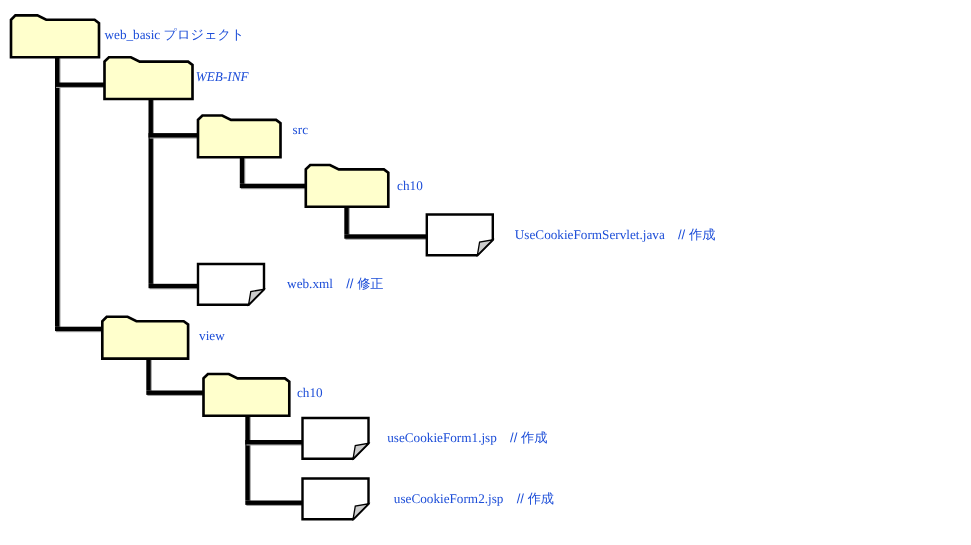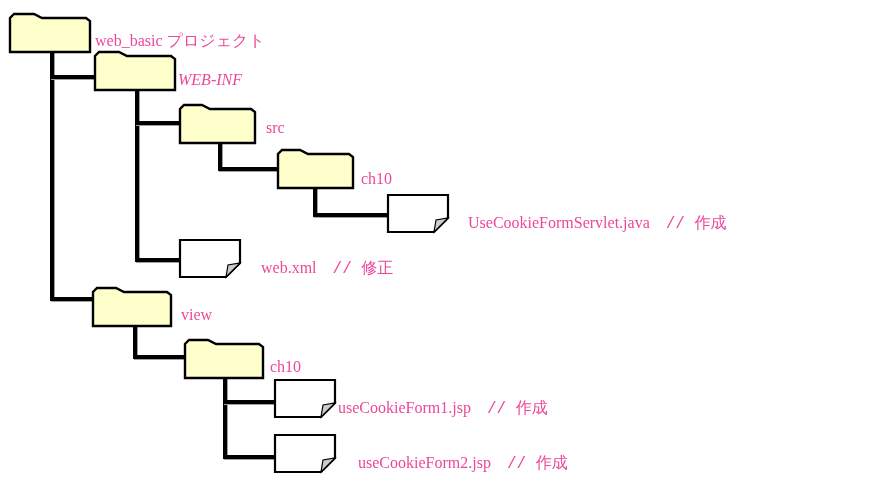--- a/index.html
+++ b/index.html
@@ -18,28 +18,27 @@
   #tree-canvas {
     position: absolute;
     left: 0;
     top: 0;
     width: 883px;
     height: 495px;
   }
   .node-label {
     position: absolute;
     font-family: "Liberation Serif", "DejaVu Serif", serif;
-    font-size: 16px;
+    font-size: 12px;
     line-height: 18px;
-    color: #ec4899;
+    color: #1d4ed8;
     white-space: pre;
-    margin-top: 10px;
   }
   .node-label .note {
-    font-family: Liberation Mono, monospace;
+    font-family: Liberation Sans, sans-serif;
   }
   svg { display: block; }
 </style>
 </head>
 <body>
 
 <svg id="tree-canvas" viewBox="0 0 883 495" xmlns="http://www.w3.org/2000/svg">
   <g id="connectors-layer">
       <g>
         <rect x="51" y="53" width="4" height="245" fill="#a0a0a0"></rect>
@@ -142,15 +141,15 @@
 
 <div id="labels-layer">
     <div class="node-label" style="left: 95px; top: 22px;"><span>web_basic プロジェクト</span></div>
     <div class="node-label" style="left: 178px; top: 61px; font-style: italic;"><span>WEB-INF</span></div>
     <div class="node-label" style="left: 266px; top: 109px;"><span>src</span></div>
     <div class="node-label" style="left: 361px; top: 160px;"><span>ch10</span></div>
     <div class="node-label" style="left: 468px; top: 204px;"><span>UseCookieFormServlet.java</span> <span class="note">// 作成</span></div>
     <div class="node-label" style="left: 261px; top: 249px;"><span>web.xml</span> <span class="note">// 修正</span></div>
     <div class="node-label" style="left: 181px; top: 296px; font-family: Liberation Serif, serif;"><span>view</span></div>
     <div class="node-label" style="left: 270px; top: 348px;"><span>ch10</span></div>
-    <div class="node-label" style="left: 338px; top: 389px;"><span>useCookieForm1.jsp</span> <span class="note">// 作成</span></div>
+    <div class="node-label" style="left: 352px; top: 389px;"><span>useCookieForm1.jsp</span> <span class="note">// 作成</span></div>
     <div class="node-label" style="left: 358px; top: 444px; text-align: right;"><span>useCookieForm2.jsp</span> <span class="note">// 作成</span></div>
   </div>
 
 </body></html>

